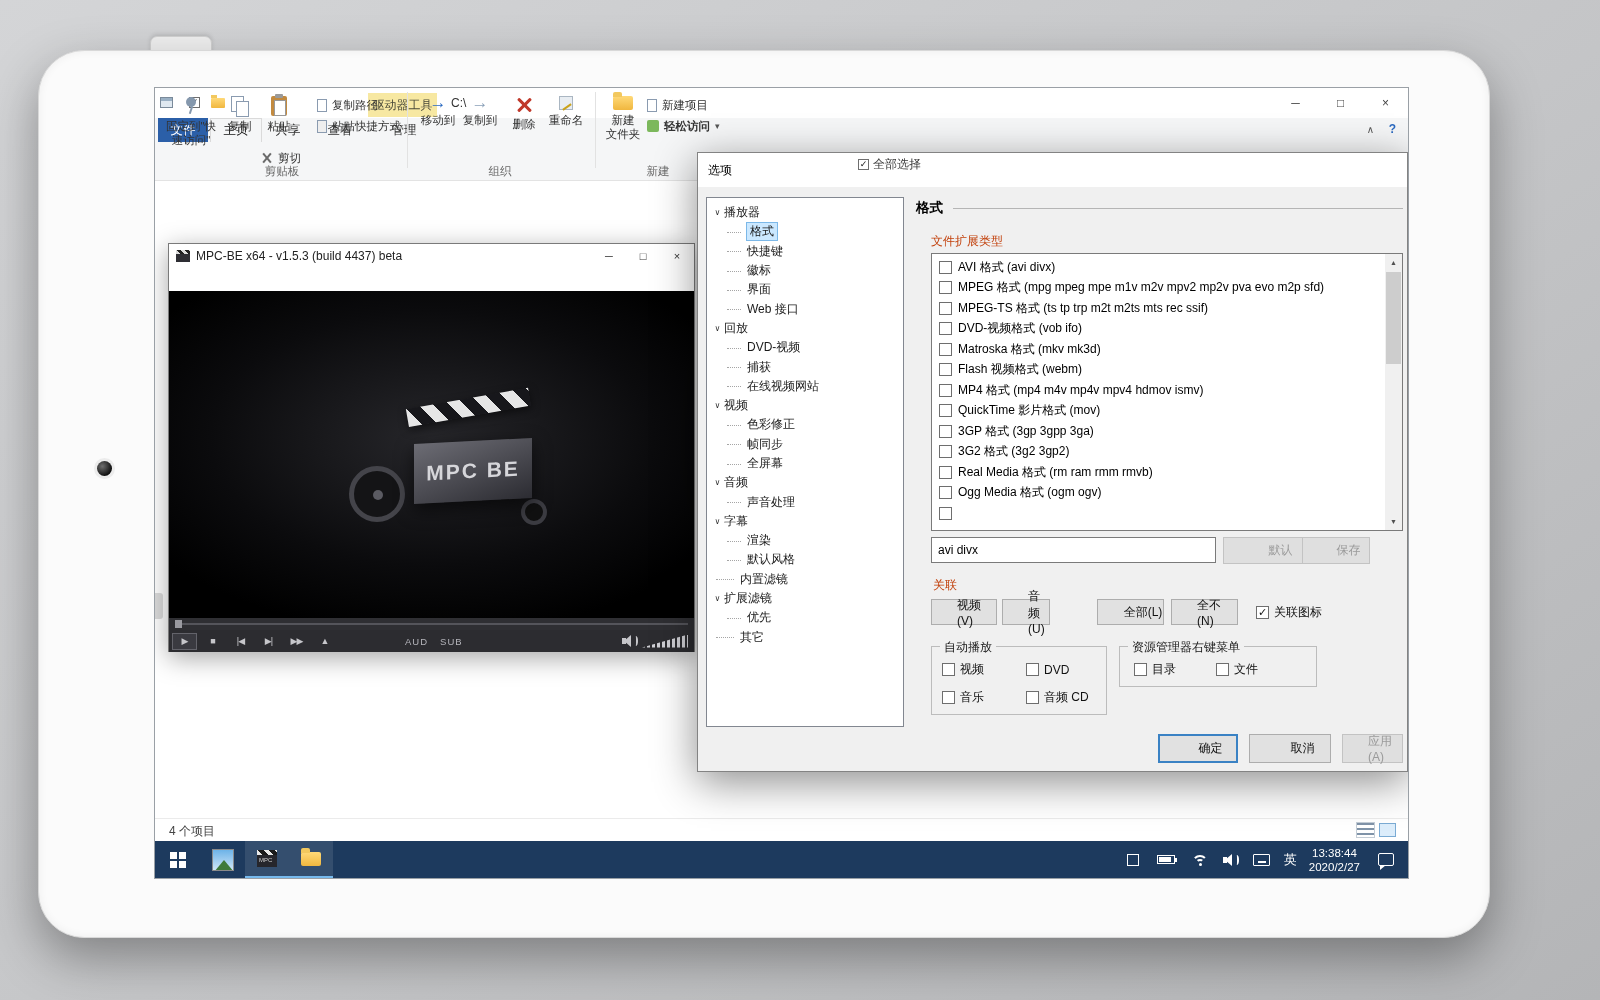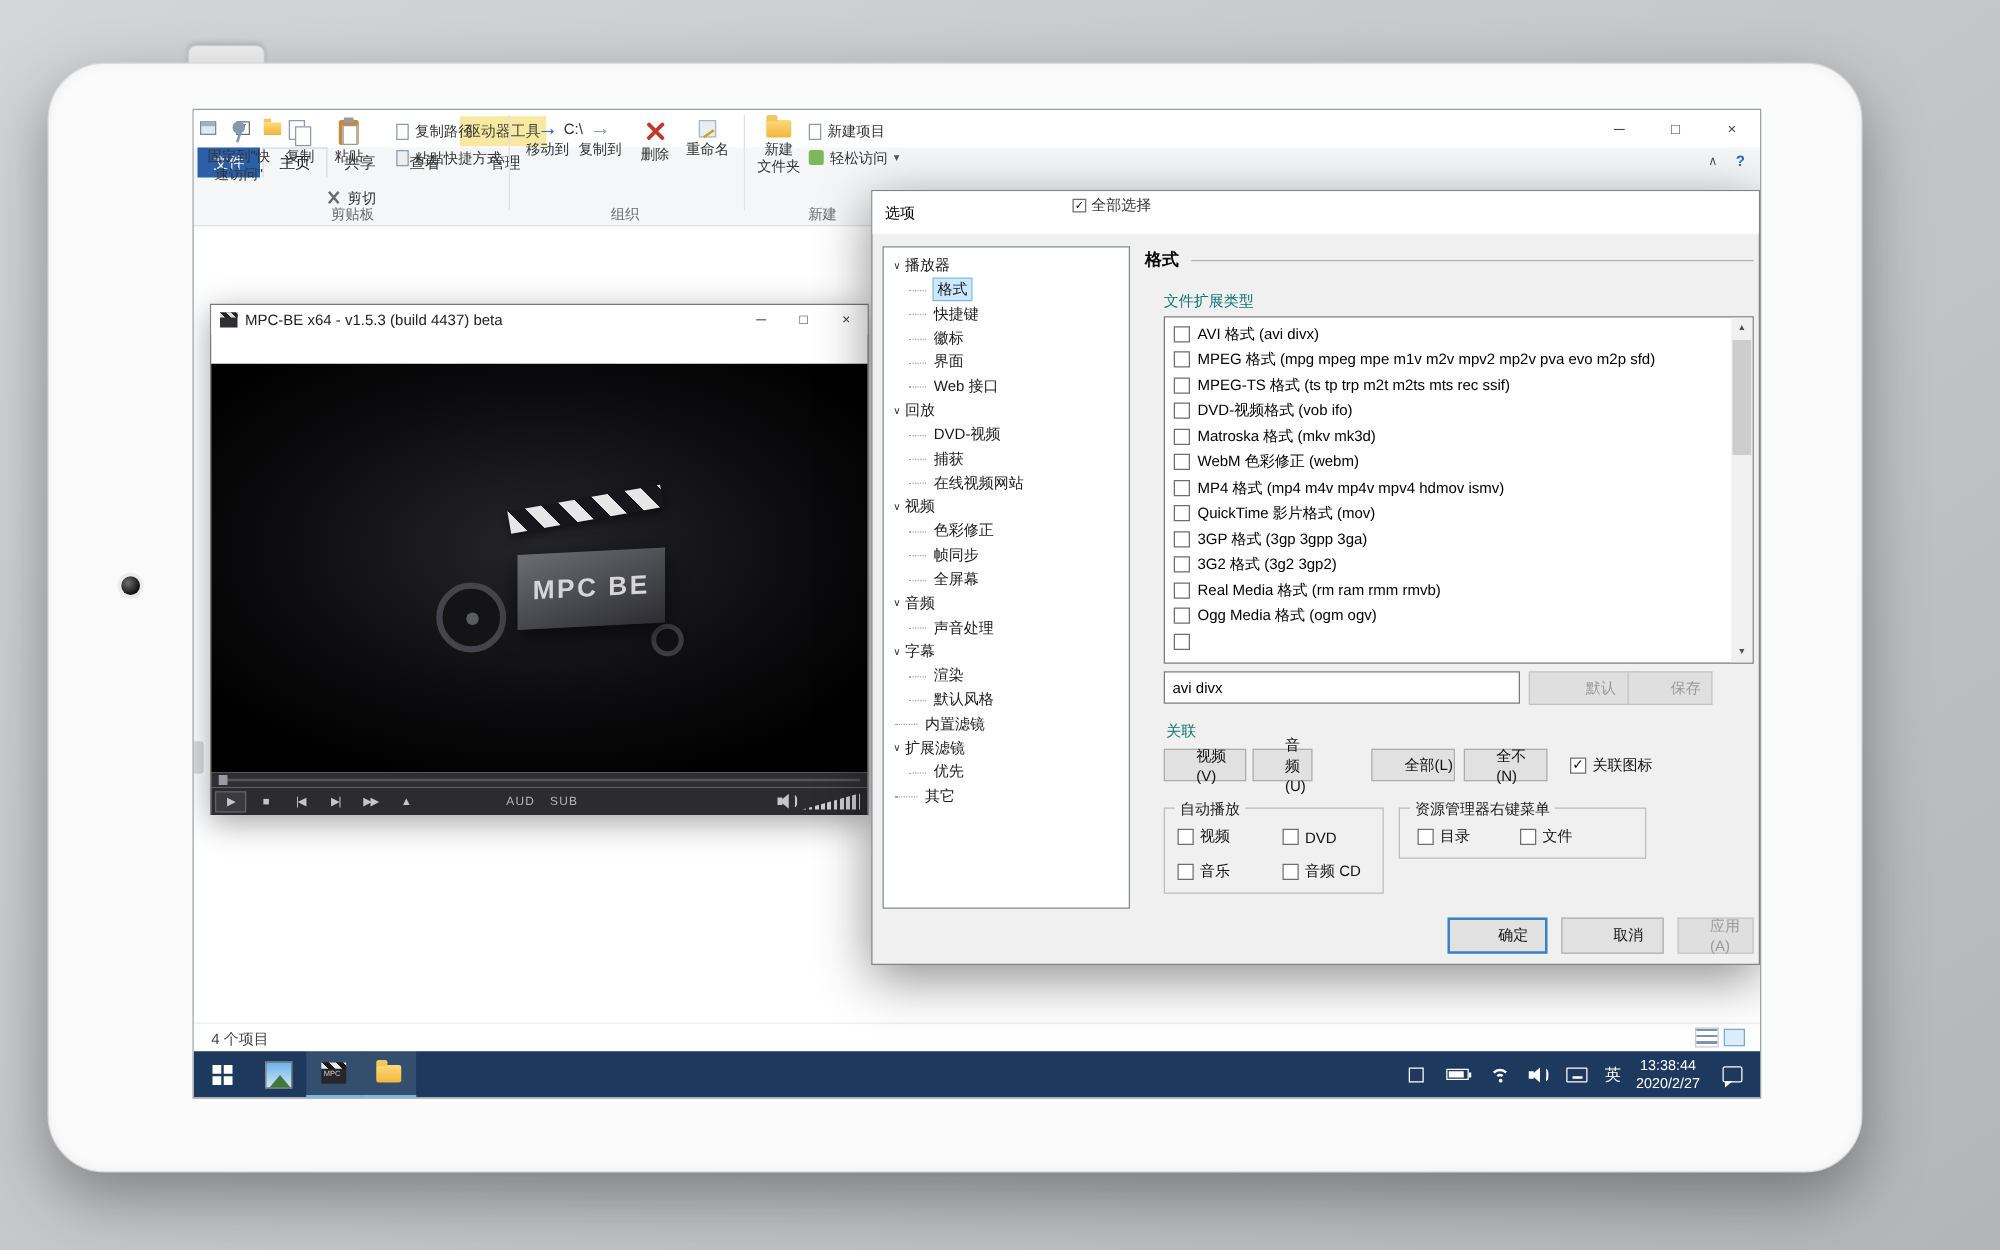--- a/index.html
+++ b/index.html
@@ -1,19 +1,19 @@
 <!DOCTYPE html>
 <html><head>
 <meta charset="utf-8">
 <style>
   *{margin:0;padding:0;box-sizing:border-box;}
   html,body{width:1600px;height:1000px;}
   body{font-family:"Liberation Sans","DejaVu Sans",sans-serif;background:linear-gradient(145deg,#d4d5d7 0%,#c4c5c7 55%,#b4b5b7 100%);position:relative;overflow:hidden;}
   .b{position:absolute;}
-  .t12{font-size:12px;color:#0f766e;}
+  .t12{font-size:12px;color:#c2410c;}
   
   .power{left:150px;top:36px;width:62px;height:22px;background:#f0f0f0;border:1px solid #d2d2d2;border-radius:7px 7px 0 0;box-shadow:0 -2px 4px rgba(0,0,0,.12);}
   .tablet{left:38px;top:50px;width:1452px;height:888px;background:#fbfbfb;border:1px solid #d8d8d8;border-radius:46px;box-shadow:0 20px 50px rgba(0,0,0,.35),inset 0 0 10px rgba(0,0,0,.06);}
   .camera{left:97px;top:461px;width:15px;height:15px;border-radius:50%;background:radial-gradient(circle at 35% 35%,#6f6f6f,#101010 70%);box-shadow:0 0 0 3px #ececec;}
   .screen{left:155px;top:88px;width:1253px;height:790px;background:#fff;overflow:hidden;box-shadow:0 0 0 1px #9aa0a6;}
   
   .explorer{inset:0;background:#fff;}
   .ribbon{left:0;top:54px;width:1253px;height:93px;background:#f5f6f7;border-bottom:1px solid #e3e3e3;}
   .rtab{top:30px;height:24px;display:flex;align-items:center;justify-content:center;font-size:12.5px;color:#333;}
   .rtab.file{background:#2b5fa8;color:#fff;}
@@ -233,21 +233,21 @@
       <div class="b gsep" style="left:440px;top:4px;"></div>
 
       <div class="b rbig" style="left:446px;top:4px;width:44px;">
         <span class="icw folder"></span>
         <span><span>新建</span><br><span>文件夹</span></span>
       </div>
       <div class="b rsmall" style="left:492px;top:7px;">
         <span class="icw ic-page"></span>
         <span>新建项目</span>
       </div>
-      <div class="b rsmall" style="left:492px;top:28px;">
+      <div class="b rsmall" style="left:492px;top:28px;font-weight:bold;">
         <span class="icw ic-ea"></span>
         <span>轻松访问</span>
         <span style="font-size:9px;color:#555;">▾</span>
       </div>
       <div class="b glbl" style="left:478px;top:76px;width:50px;">新建</div>
     </div>
 
     <div class="b" style="left:0;top:505px;width:8px;height:26px;background:#dcdcdc;border-radius:0 3px 3px 0;"></div>
 
     <div class="b statusbar">
@@ -404,21 +404,21 @@
         <div class="frow">
           <span class="cbx"></span>
           <span>DVD-视频格式 (vob ifo)</span>
         </div>
         <div class="frow">
           <span class="cbx"></span>
           <span>Matroska 格式 (mkv mk3d)</span>
         </div>
         <div class="frow">
           <span class="cbx"></span>
-          <span>WebM 色彩修正 (webm)</span>
+          <span>Flash 视频格式 (webm)</span>
         </div>
         <div class="frow">
           <span class="cbx"></span>
           <span>MP4 格式 (mp4 m4v mp4v mpv4 hdmov ismv)</span>
         </div>
         <div class="frow">
           <span class="cbx"></span>
           <span>QuickTime 影片格式 (mov)</span>
         </div>
         <div class="frow">

